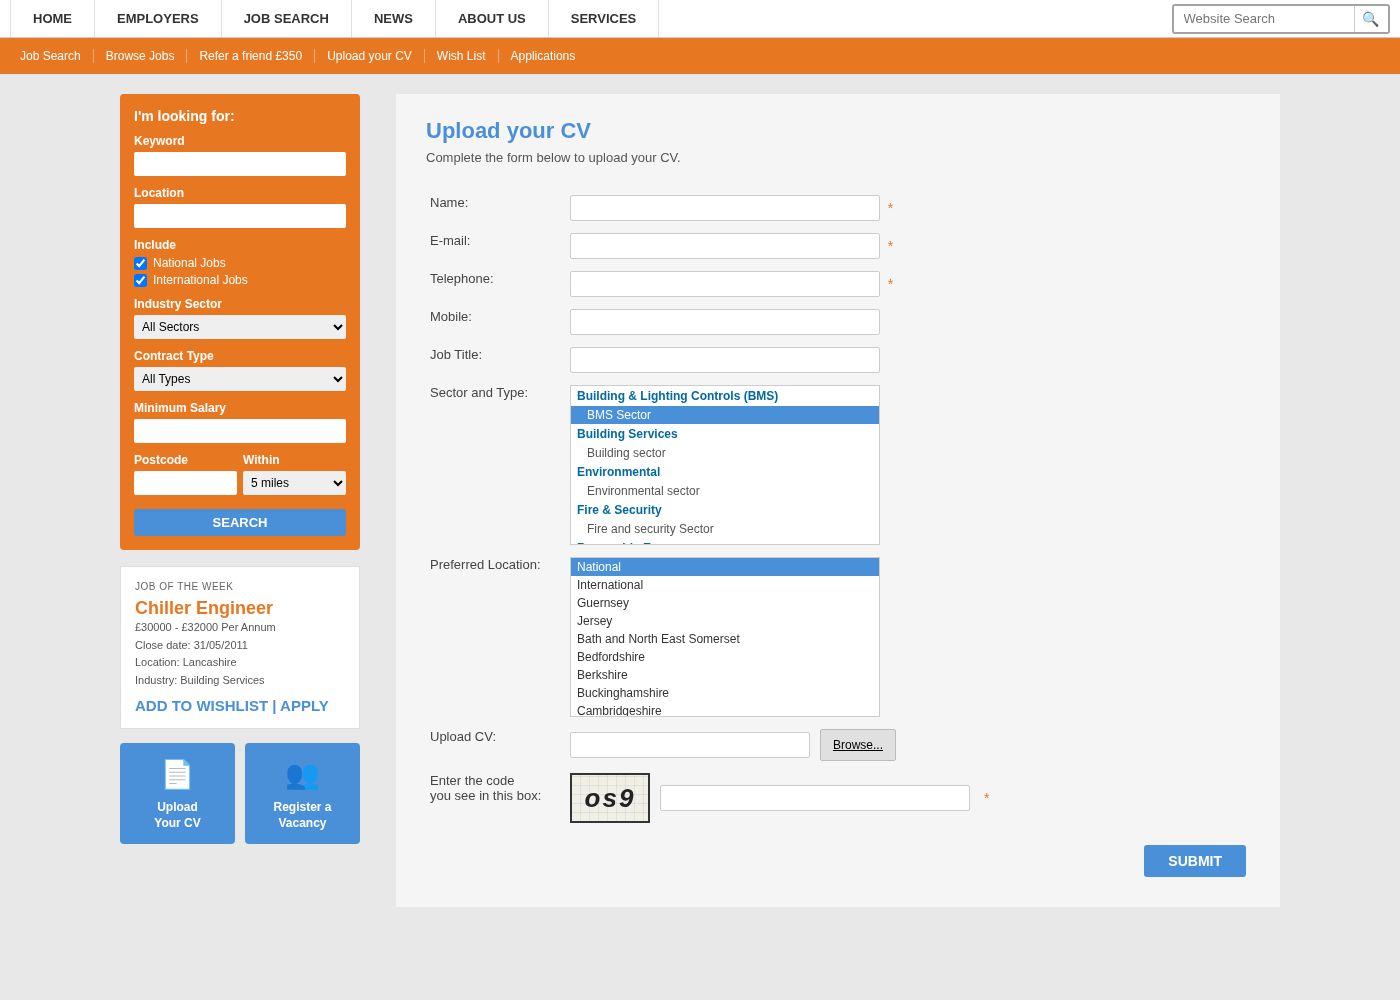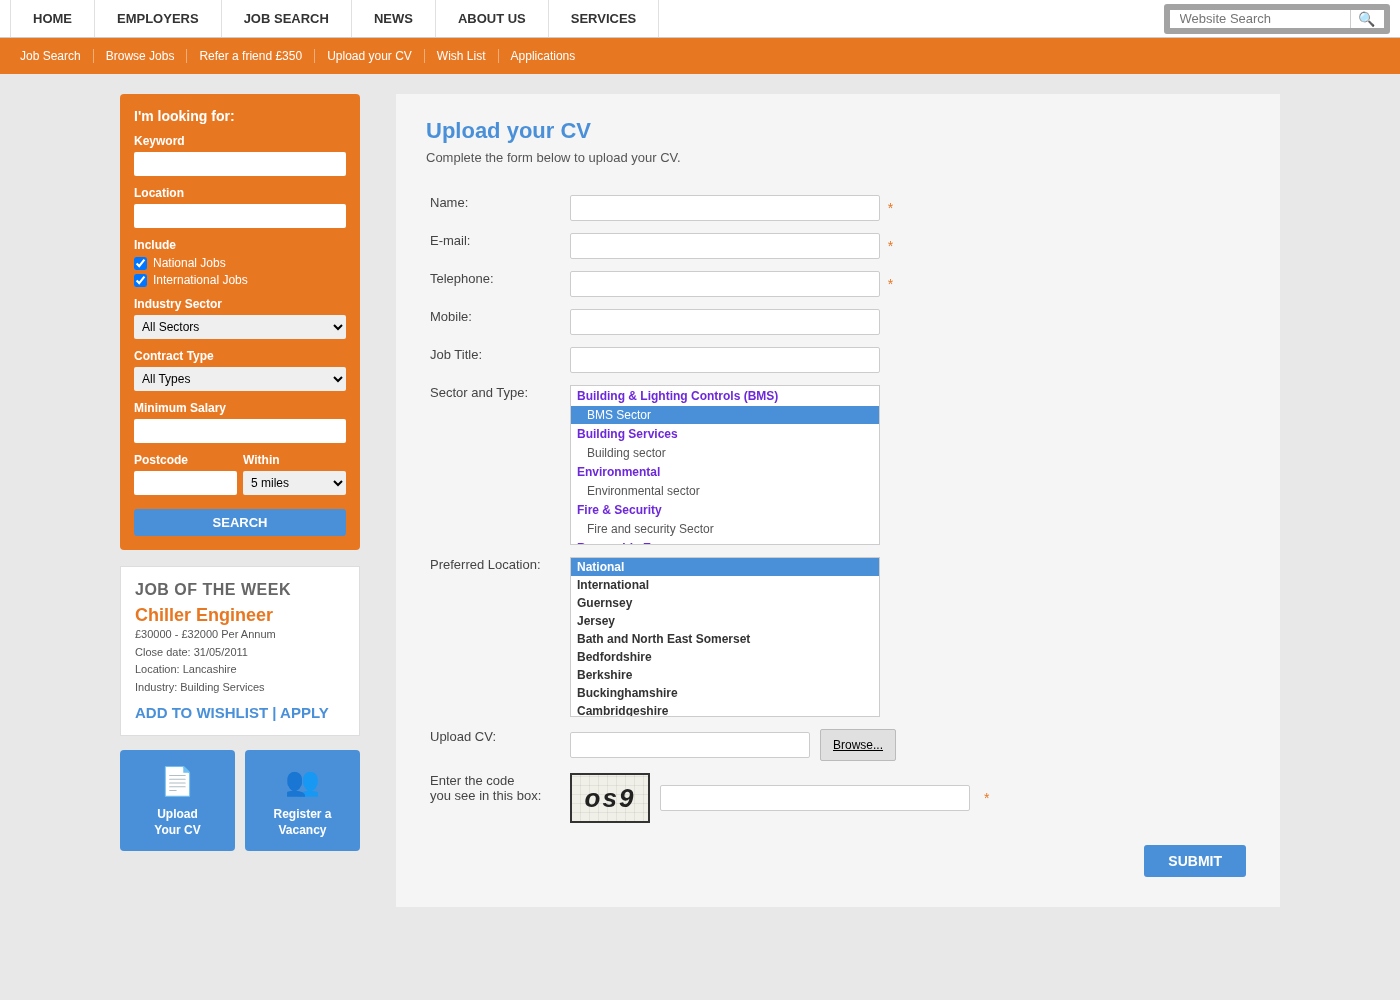--- a/index.html
+++ b/index.html
@@ -28,21 +28,21 @@
       font-weight: bold;
       font-size: 13px;
       color: #333;
       cursor: pointer;
       border-right: 1px solid #e0e0e0;
     }
     .top-nav .nav-item:first-child { border-left: 1px solid #e0e0e0; }
     .top-nav .search-box {
       display: flex;
       align-items: center;
-      border: 6px solid #a3a3a3;
+      border: 2px solid #a3a3a3;
       border-radius: 3px;
       overflow: hidden;
       height: 30px;
       margin-left: auto;
     }
     .top-nav .search-box input {
       border: none;
       outline: none;
       padding: 0 10px;
       width: 180px;
@@ -165,23 +165,23 @@
       width: 100%;
     }
 
     .job-of-week {
       background: #fff;
       border: 1px solid #ddd;
       padding: 14px;
       margin-bottom: 14px;
     }
     .job-of-week .jow-label {
-      font-size: 16px;
+      font-size: 10px;
       color: #666;
-      font-weight: bold;
+      font-weight: normal;
       letter-spacing: 0.5px;
       margin-bottom: 6px;
     }
     .job-of-week .job-title-link {
       color: #e87722;
       font-size: 18px;
       font-weight: bold;
       text-decoration: none;
       cursor: pointer;
       display: block;
@@ -279,21 +279,21 @@
       width: 310px;
       height: 160px;
       border: 1px solid #ccc;
       background: #fff;
       overflow-y: scroll;
       font-size: 12px;
     }
     .sector-listbox .list-group-header {
       font-weight: bold;
       padding: 3px 6px;
-      color: #6d28d9;
+      color: #0369a1;
     }
     .sector-listbox .list-item {
       padding: 2px 16px;
       color: #555;
     }
     .sector-listbox .list-item.selected {
       background: #4a90d9;
       color: #fff;
     }
 
@@ -301,21 +301,20 @@
       width: 310px;
       height: 160px;
       border: 1px solid #ccc;
       background: #fff;
       overflow-y: scroll;
       font-size: 12px;
     }
     .location-listbox .list-item {
       padding: 2px 6px;
       color: #333;
-      font-weight: bold;
     }
     .location-listbox .list-item.selected {
       background: #4a90d9;
       color: #fff;
     }
 
     .upload-cv-row {
       display: flex;
       align-items: center;
       gap: 10px;

